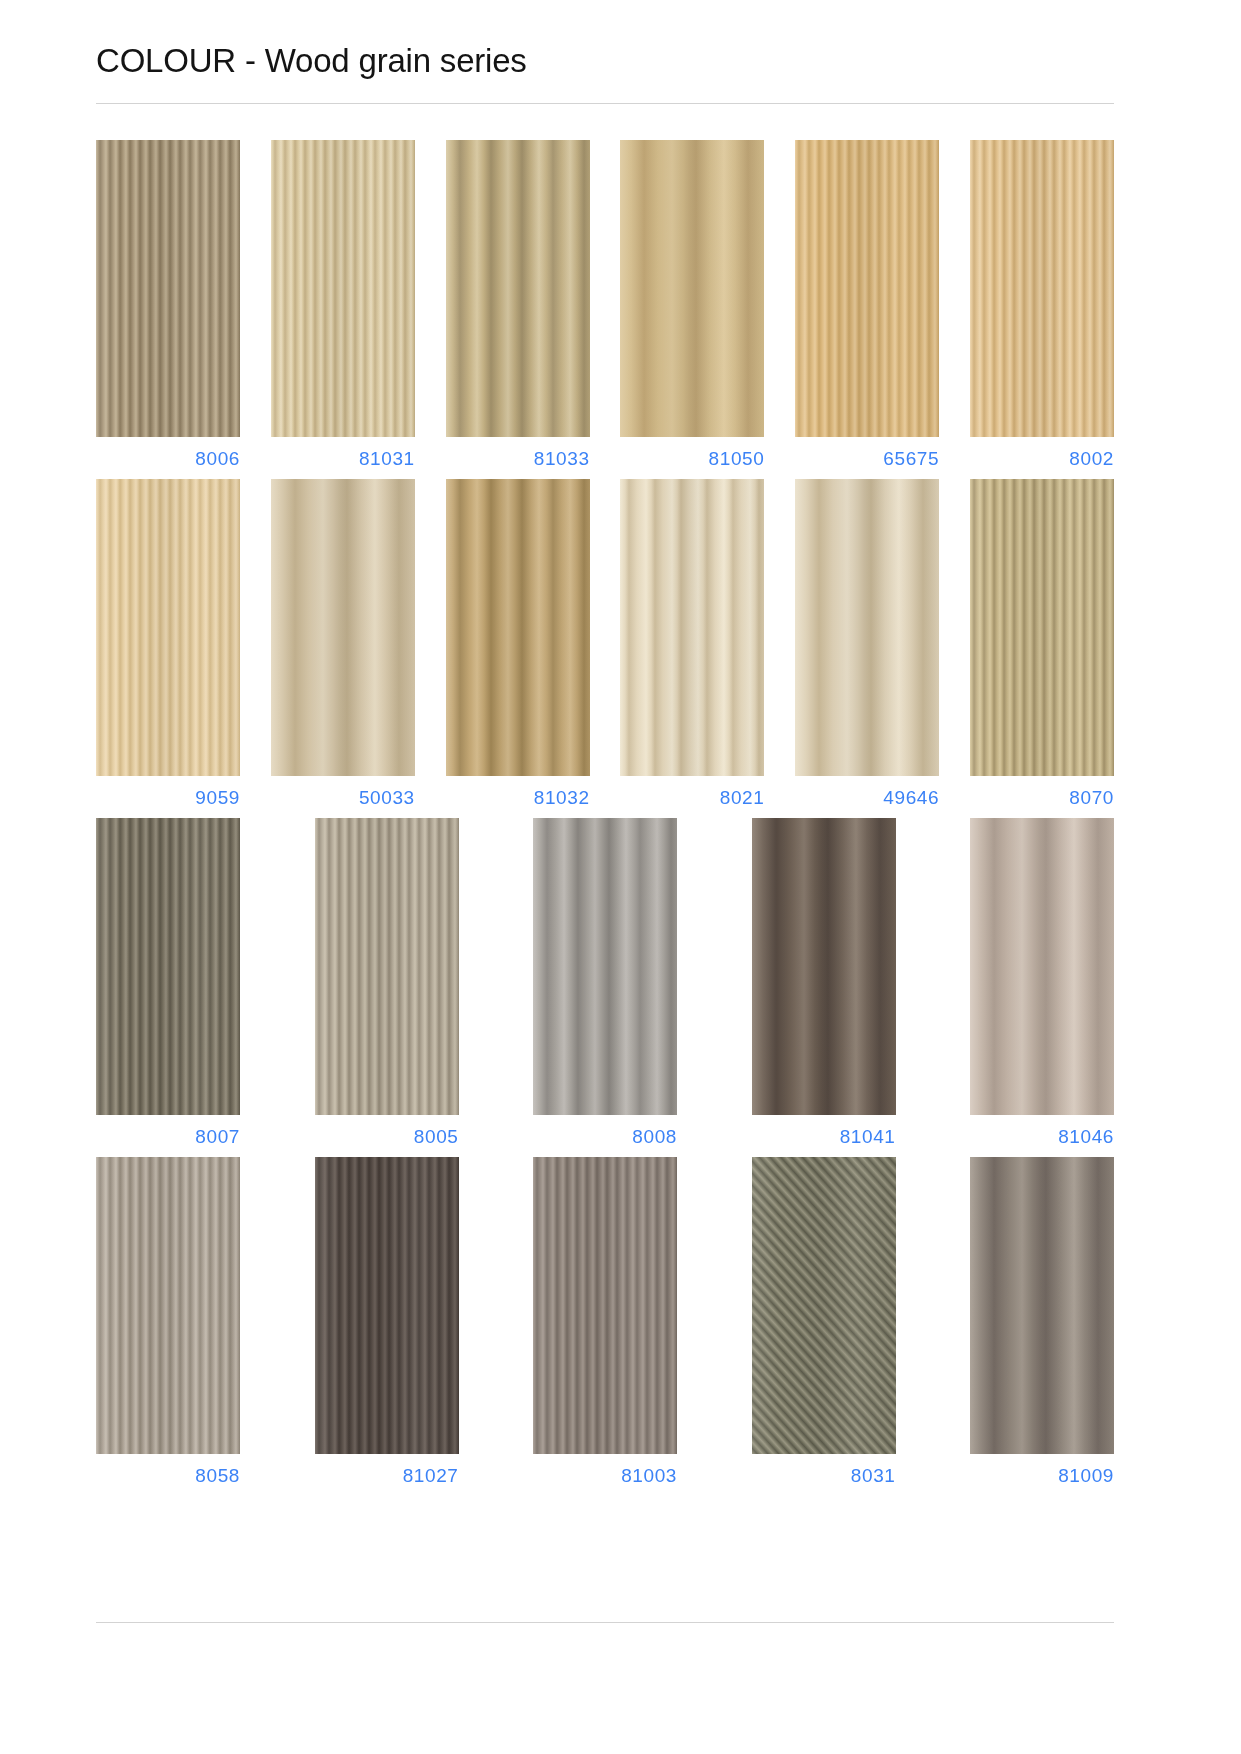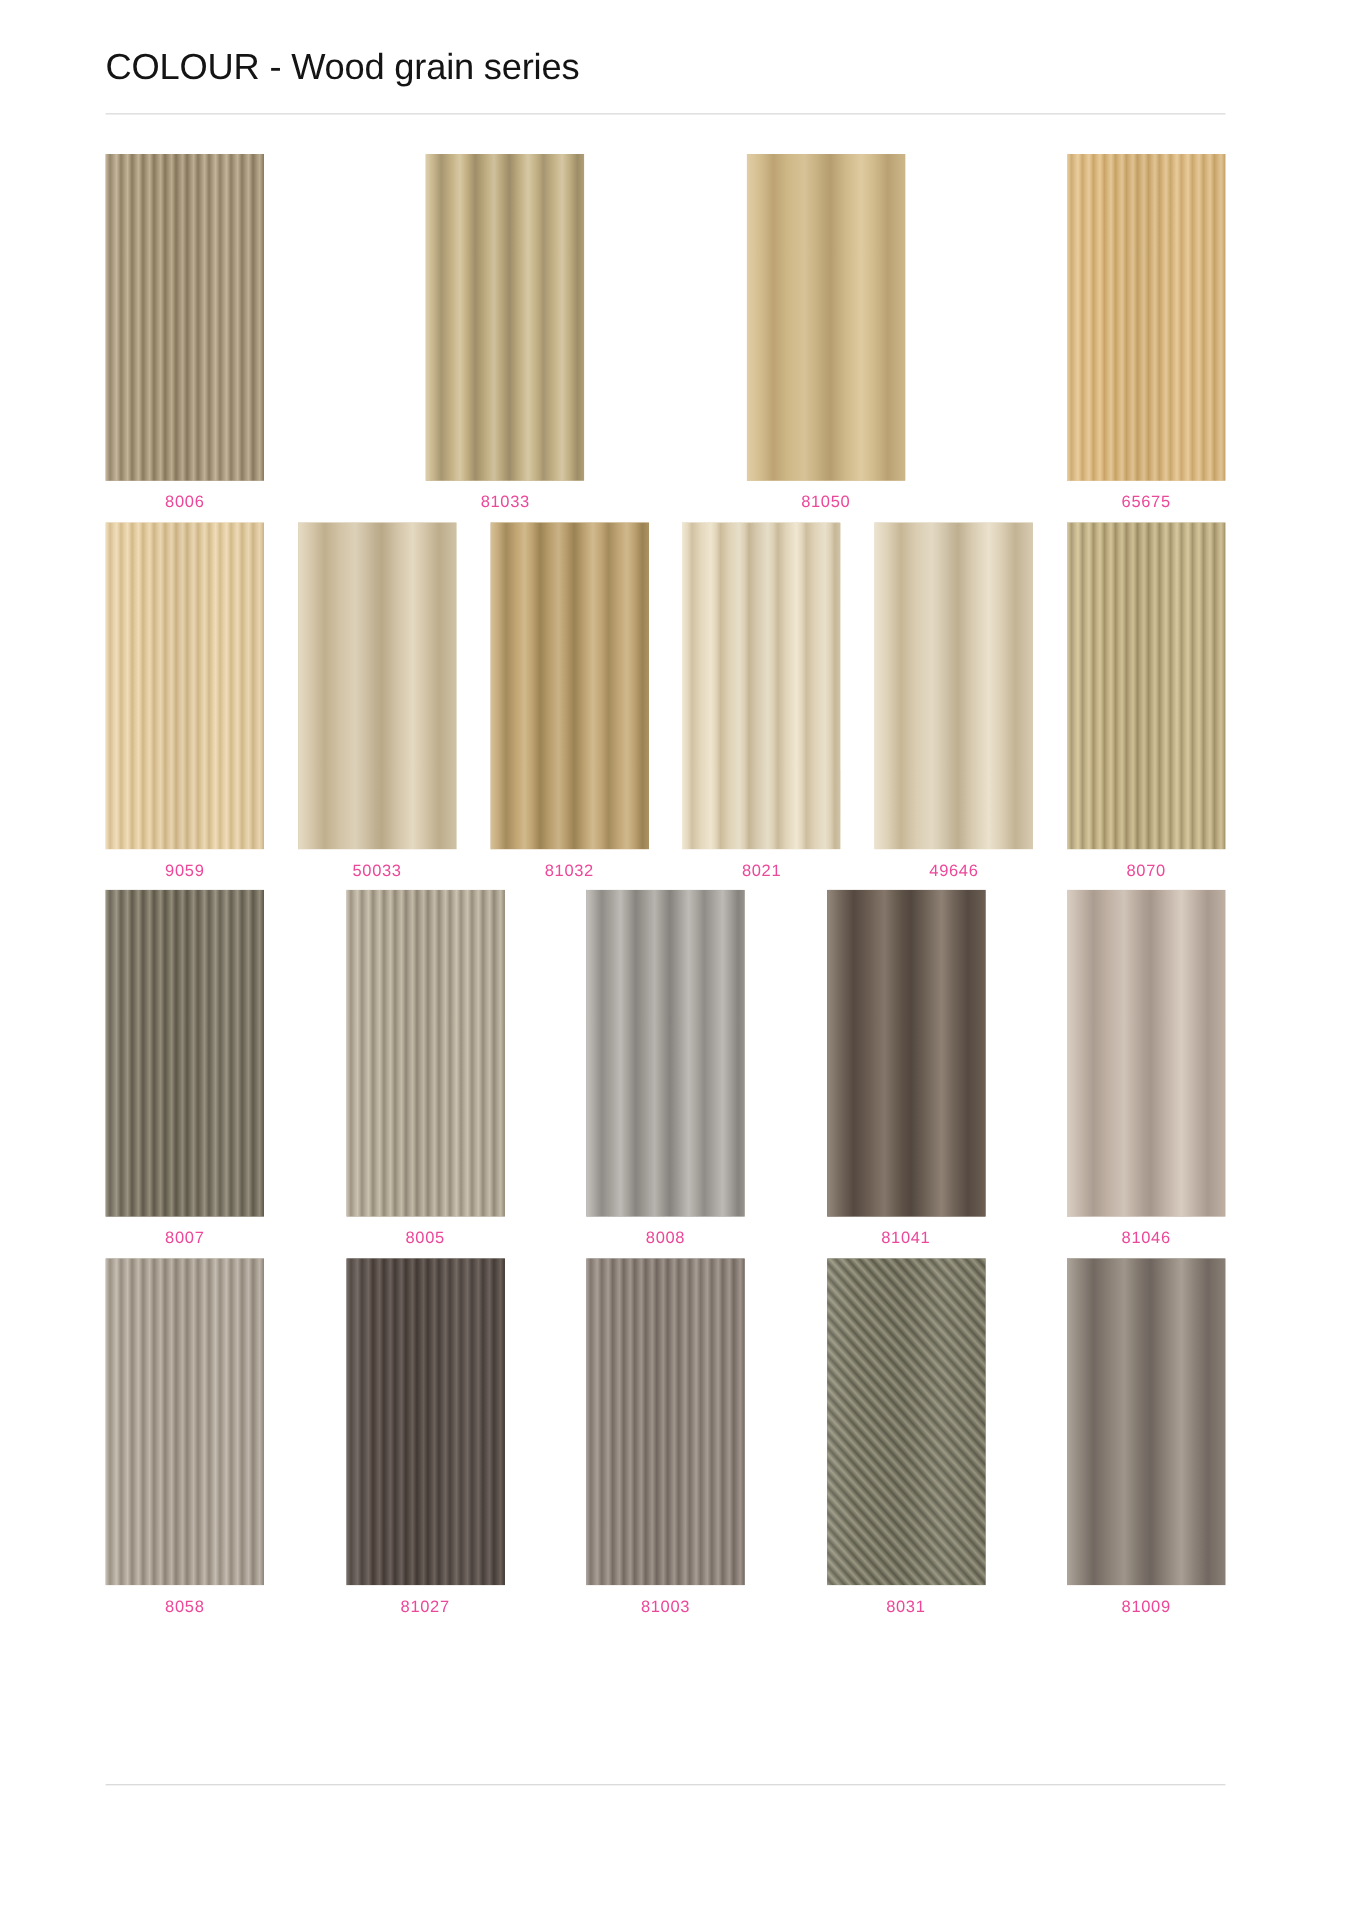--- a/index.html
+++ b/index.html
@@ -81,24 +81,24 @@
     inset: 0;
     background: linear-gradient(90deg,
       rgba(255,255,255,0.10) 0%,
       rgba(255,255,255,0.00) 18%,
       rgba(0,0,0,0.05) 48%,
       rgba(255,255,255,0.05) 72%,
       rgba(0,0,0,0.04) 100%);
   }
   .label {
     margin-top: 12px;
-    font-size: 15px;
+    font-size: 19px;
     letter-spacing: 0.6px;
-    color: #ec4899;
-    text-align: center;
+    color: #3b82f6;
+    text-align: right;
     width: 100%;
     line-height: 1.1;
   }
 </style>
 </head>
 <body>
 
 <div class="page">
 
   <div class="page-title">COLOUR - Wood grain series</div>
@@ -108,40 +108,54 @@
   <div class="grid" id="swatch-grid">
       <div class="row">
         <div class="cell">
           <div class="swatch" style="background-color: rgb(168, 151, 122);">
             <div class="grain" style="background: repeating-linear-gradient(90deg, rgb(194, 179, 150) 0px, rgb(168, 151, 122) 2px, rgb(138, 122, 94) 4px, rgb(168, 151, 122) 7px, rgb(194, 179, 150) 10px), repeating-linear-gradient(90deg, rgba(0, 0, 0, 0.12) 0px, rgba(255, 255, 255, 0.09) 1px, rgba(0, 0, 0, 0) 3px);"></div>
             <div class="sheen"></div>
           </div>
           <div class="label">8006</div>
         </div>
         <div class="cell">
+          <div class="swatch" style="background-color: rgb(216, 199, 158);">
+            <div class="grain" style="background: repeating-linear-gradient(90deg, rgb(231, 218, 187) 0px, rgb(216, 199, 158) 2px, rgb(194, 174, 132) 4px, rgb(216, 199, 158) 7px, rgb(231, 218, 187) 10px), repeating-linear-gradient(90deg, rgba(0, 0, 0, 0.12) 0px, rgba(255, 255, 255, 0.09) 1px, rgba(0, 0, 0, 0) 3px);"></div>
+            <div class="sheen"></div>
+          </div>
+          <div class="label">81031</div>
+        </div>
+        <div class="cell">
           <div class="swatch" style="background-color: rgb(195, 176, 131);">
             <div class="grain" style="background: repeating-linear-gradient(90deg, rgb(217, 202, 164) 0px, rgb(195, 176, 131) 7px, rgb(162, 145, 106) 14px, rgb(195, 176, 131) 23px, rgb(217, 202, 164) 31px), repeating-linear-gradient(90deg, rgba(0, 0, 0, 0.1) 0px, rgba(255, 255, 255, 0.07) 2px, rgba(0, 0, 0, 0) 5px);"></div>
             <div class="sheen"></div>
           </div>
           <div class="label">81033</div>
         </div>
         <div class="cell">
           <div class="swatch" style="background-color: rgb(210, 187, 138);">
             <div class="grain" style="background: repeating-linear-gradient(90deg, rgb(221, 200, 155) 0px, rgb(210, 187, 138) 11px, rgb(189, 163, 115) 24px, rgb(210, 187, 138) 38px, rgb(221, 200, 155) 52px), repeating-linear-gradient(90deg, rgba(0, 0, 0, 0.05) 0px, rgba(255, 255, 255, 0.05) 3px, rgba(0, 0, 0, 0) 7px);"></div>
             <div class="sheen"></div>
           </div>
           <div class="label">81050</div>
         </div>
         <div class="cell">
           <div class="swatch" style="background-color: rgb(220, 185, 127);">
             <div class="grain" style="background: repeating-linear-gradient(90deg, rgb(232, 203, 155) 0px, rgb(220, 185, 127) 2px, rgb(201, 165, 104) 4px, rgb(220, 185, 127) 7px, rgb(232, 203, 155) 10px), repeating-linear-gradient(90deg, rgba(0, 0, 0, 0.12) 0px, rgba(255, 255, 255, 0.09) 1px, rgba(0, 0, 0, 0) 3px);"></div>
             <div class="sheen"></div>
           </div>
           <div class="label">65675</div>
         </div>
+        <div class="cell">
+          <div class="swatch" style="background-color: rgb(224, 192, 140);">
+            <div class="grain" style="background: repeating-linear-gradient(90deg, rgb(236, 211, 169) 0px, rgb(224, 192, 140) 2px, rgb(203, 169, 114) 4px, rgb(224, 192, 140) 7px, rgb(236, 211, 169) 10px), repeating-linear-gradient(90deg, rgba(0, 0, 0, 0.12) 0px, rgba(255, 255, 255, 0.09) 1px, rgba(0, 0, 0, 0) 3px);"></div>
+            <div class="sheen"></div>
+          </div>
+          <div class="label">8002</div>
+        </div>
       </div>
       <div class="row">
         <div class="cell">
           <div class="swatch" style="background-color: rgb(228, 205, 161);">
             <div class="grain" style="background: repeating-linear-gradient(90deg, rgb(240, 220, 184) 0px, rgb(228, 205, 161) 2px, rgb(210, 184, 135) 4px, rgb(228, 205, 161) 7px, rgb(240, 220, 184) 10px), repeating-linear-gradient(90deg, rgba(0, 0, 0, 0.12) 0px, rgba(255, 255, 255, 0.09) 1px, rgba(0, 0, 0, 0) 3px);"></div>
             <div class="sheen"></div>
           </div>
           <div class="label">9059</div>
         </div>
         <div class="cell">

